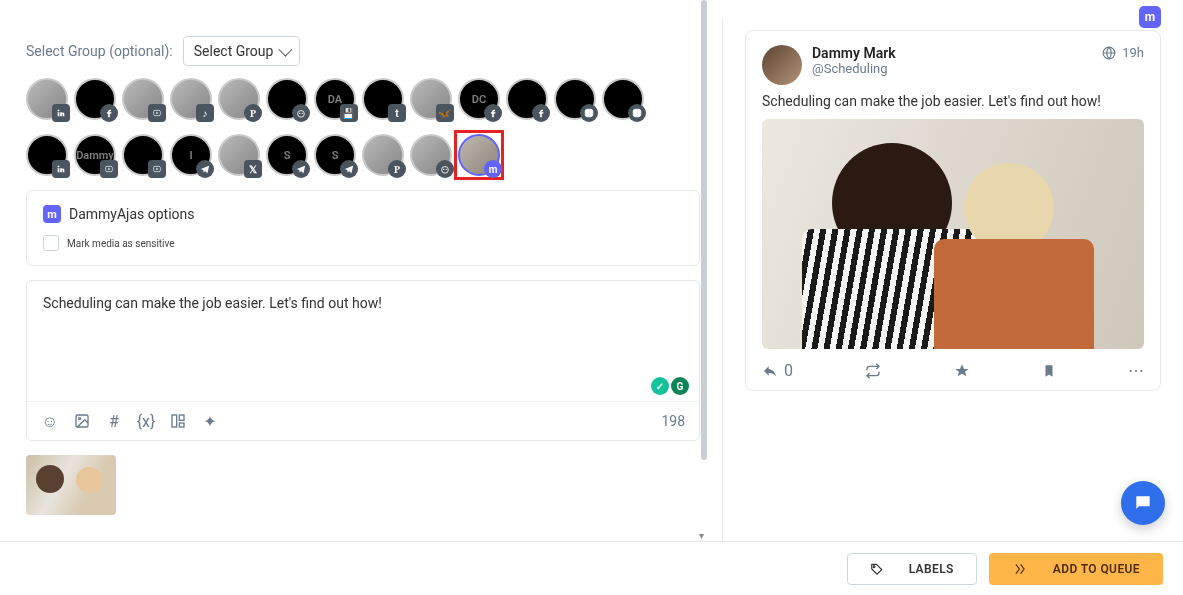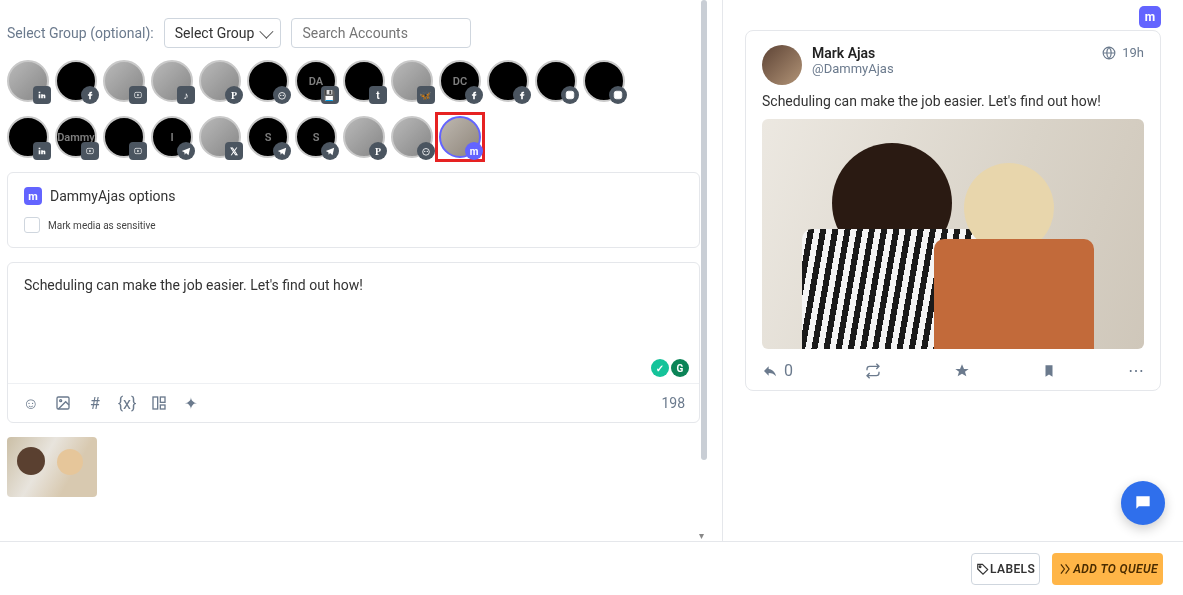--- a/index.html
+++ b/index.html
@@ -1,18 +1,18 @@
 <!DOCTYPE html>
 <html><head>
 <meta charset="utf-8">
 <style>
   * { box-sizing: border-box; margin: 0; padding: 0; font-family: -apple-system, BlinkMacSystemFont, "Segoe UI", Roboto, Arial, sans-serif; }
   body { background: #fff; color: #333; overflow: hidden; }
   .app { display: flex; width: 1183px; height: 595px; position: relative; }
-  .left { flex: 1; padding: 18px 22px 0 7px; border-right: 1px solid #e5e7eb; overflow: hidden; }
+  .left { flex: 1; padding: 18px 22px 0 26px; border-right: 1px solid #e5e7eb; overflow: hidden; margin-top: 18px; }
   .right { width: 460px; padding: 18px 22px 0 22px; position: relative; }
 
   .group-row { display: flex; align-items: center; gap: 10px; margin-bottom: 12px; }
   .group-label { color: #6b7a8d; font-size: 14px; }
   .select-group { display: flex; align-items: center; gap: 6px; border: 1px solid #cfd6de; background: #fff; padding: 6px 10px; border-radius: 4px; font-size: 14px; cursor: pointer; }
   .chev { width: 10px; height: 10px; border-right: 1.5px solid #555; border-bottom: 1.5px solid #555; transform: rotate(45deg) translateY(-2px); }
   .search-input { border: 1px solid #cfd6de; border-radius: 4px; padding: 6px 10px; font-size: 14px; width: 180px; color: #333; }
 
   .avatars { display: flex; flex-wrap: wrap; gap: 6px; margin-bottom: 14px; }
   .av { position: relative; width: 42px; height: 42px; }
@@ -57,25 +57,25 @@
       linear-gradient(110deg,#ece8e1 0%, #d9d3c8 60%, #cfc7ba 100%); position:relative; overflow:hidden;}
   .pv-img .p1{position:absolute;left:70px;top:24px;width:120px;height:120px;border-radius:50%;background:#2a1a12;}
   .pv-img .b1{position:absolute;left:40px;top:110px;width:180px;height:130px;background:repeating-linear-gradient(100deg,#f5f5f5 0 6px,#1a1a1a 6px 12px);border-radius:10px 10px 0 0;}
   .pv-img .p2{position:absolute;right:90px;top:44px;width:90px;height:90px;border-radius:50%;background:#e8d6ac;}
   .pv-img .b2{position:absolute;right:50px;top:120px;width:160px;height:120px;background:#c26a3a;border-radius:10px 10px 0 0;}
   .pv-actions { display:flex; justify-content:space-between; align-items:center; margin-top:12px; color:#6b7a8d;}
   .pa { display:flex; align-items:center; gap:6px; cursor:pointer;}
 
   
   .bottom-bar { position:absolute; bottom:0; left:0; right:0; height:54px; border-top:1px solid #e5e7eb; background:#fff; display:flex; align-items:center; justify-content:flex-end; gap:12px; padding:0 20px;}
-  .btn { display:flex; align-items:center; gap:0; padding:8px 4px; border-radius:4px; font-size:12px; font-weight:600; letter-spacing:.4px; cursor:pointer; border:1px solid transparent;}
+  .btn { display:flex; align-items:center; gap:25px; padding:8px 22px; border-radius:4px; font-size:12px; font-weight:600; letter-spacing:.4px; cursor:pointer; border:1px solid transparent;}
   .btn-outline { border-color:#cfd6de; background:#fff; color:#333;}
   .btn-outline-blue { border-color:#2563eb; background:#fff; color:#2563eb;}
   .btn-blue { background:#3b71e8; color:#fff;}
-  .btn-orange { background:#ffb547; color:#4a2c00;font-style:italic;}
+  .btn-orange { background:#ffb547; color:#4a2c00;}
   .red-box { position:absolute; border:3px solid #e62222; pointer-events:none; }
   .red-box.pick { bottom:4px; width:106px; height:48px; }
 
   .vscroll { position:absolute; right:0; top:0; bottom:60px; width:8px;}
   .vscroll .thumb-sc{position:absolute; top:0; width:6px; left:1px; height:460px; background:#c9ced5; border-radius:3px;}
   .vscroll .dn{position:absolute; bottom:-6px; left:-1px; font-size:10px; color:#888;}
 
   .fab { position:absolute; right:18px; bottom:70px; width:44px; height:44px; border-radius:50%; background:#2f6fec; display:flex; align-items:center; justify-content:center; color:#fff; box-shadow:0 4px 12px rgba(0,0,0,.2); cursor:pointer;}
 
   svg { display:block; }
@@ -85,21 +85,20 @@
 
 <div class="app">
   <div class="left">
 
     <div class="group-row">
       <span class="group-label">Select Group (optional):</span>
       <div class="select-group">
         <span>Select Group</span>
         <span class="chev"></span>
       </div>
-      <input class="search-input" placeholder="Search Accounts" style="">
     </div>
 
     <div class="avatars" id="avatars-row1">
         <div class="av">
           <div class="av-circ person"></div>
           <div class="av-badge">
             <svg width="10" height="10" viewBox="0 0 24 24" fill="#fff">
               <rect width="24" height="24" fill="none"></rect>
               <path d="M4 4h4v4H4zM4 10h4v10H4zM10 10h4v2c1-2 6-2 6 2v6h-4v-5c0-2-2-2-2 0v5h-4z"></path>
             </svg>
@@ -332,22 +331,22 @@
     <div class="thumb-sc"></div>
     <div class="dn">▾</div>
   </div>
 
   <div class="right">
     <div class="brand-icon">m</div>
     <div class="preview-card">
       <div class="pv-head">
         <div class="pv-av"></div>
         <div>
-          <div class="pv-name">Mark Ajas</div>
-          <div class="pv-handle">@DammyAjas</div>
+          <div class="pv-name">Dammy Mark</div>
+          <div class="pv-handle">@Scheduling</div>
         </div>
         <div class="pv-meta">
           <svg width="14" height="14" viewBox="0 0 24 24" fill="none" stroke="currentColor" stroke-width="2">
               <circle cx="12" cy="12" r="10"></circle>
               <path d="M2 12h20M12 2a15 15 0 010 20M12 2a15 15 0 000 20"></path>
             </svg>
           <span>19h</span>
         </div>
       </div>
       <div class="pv-text">Scheduling can make the job easier. Let's find out how!</div>

